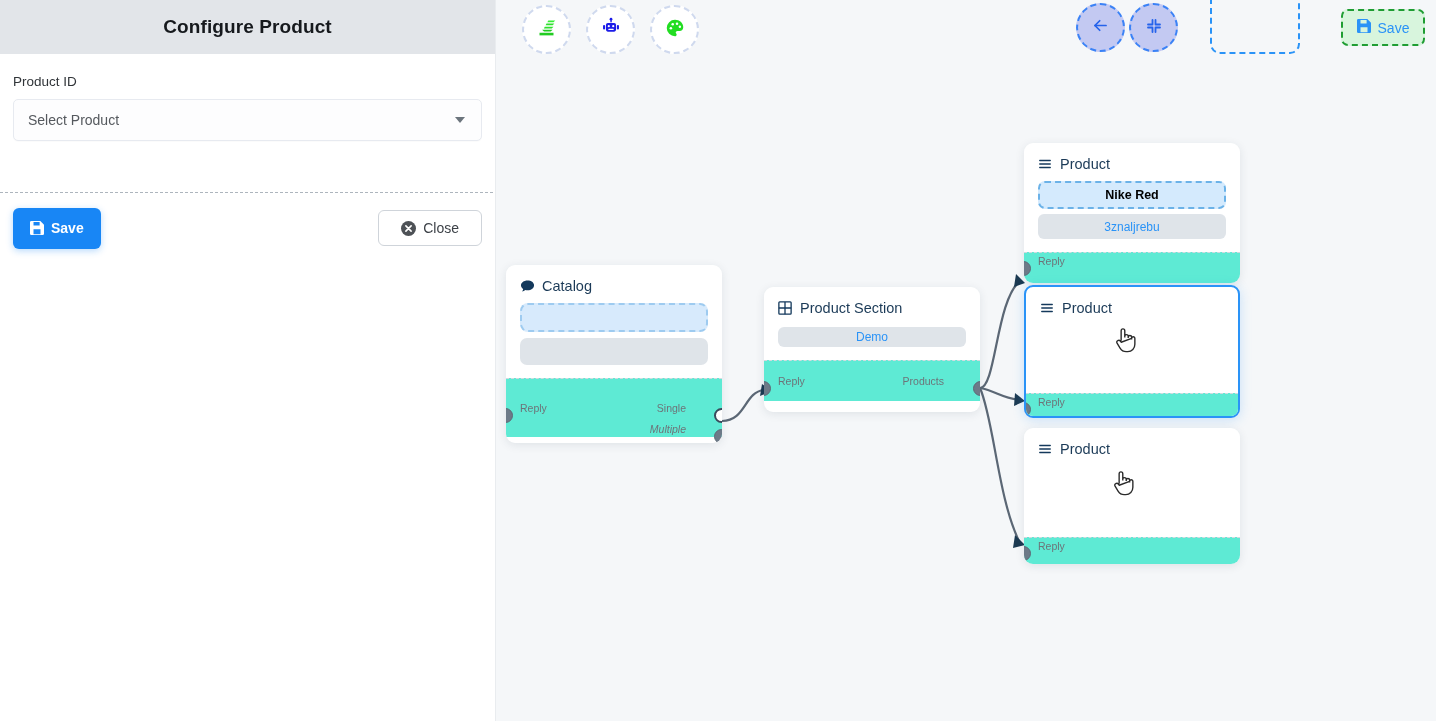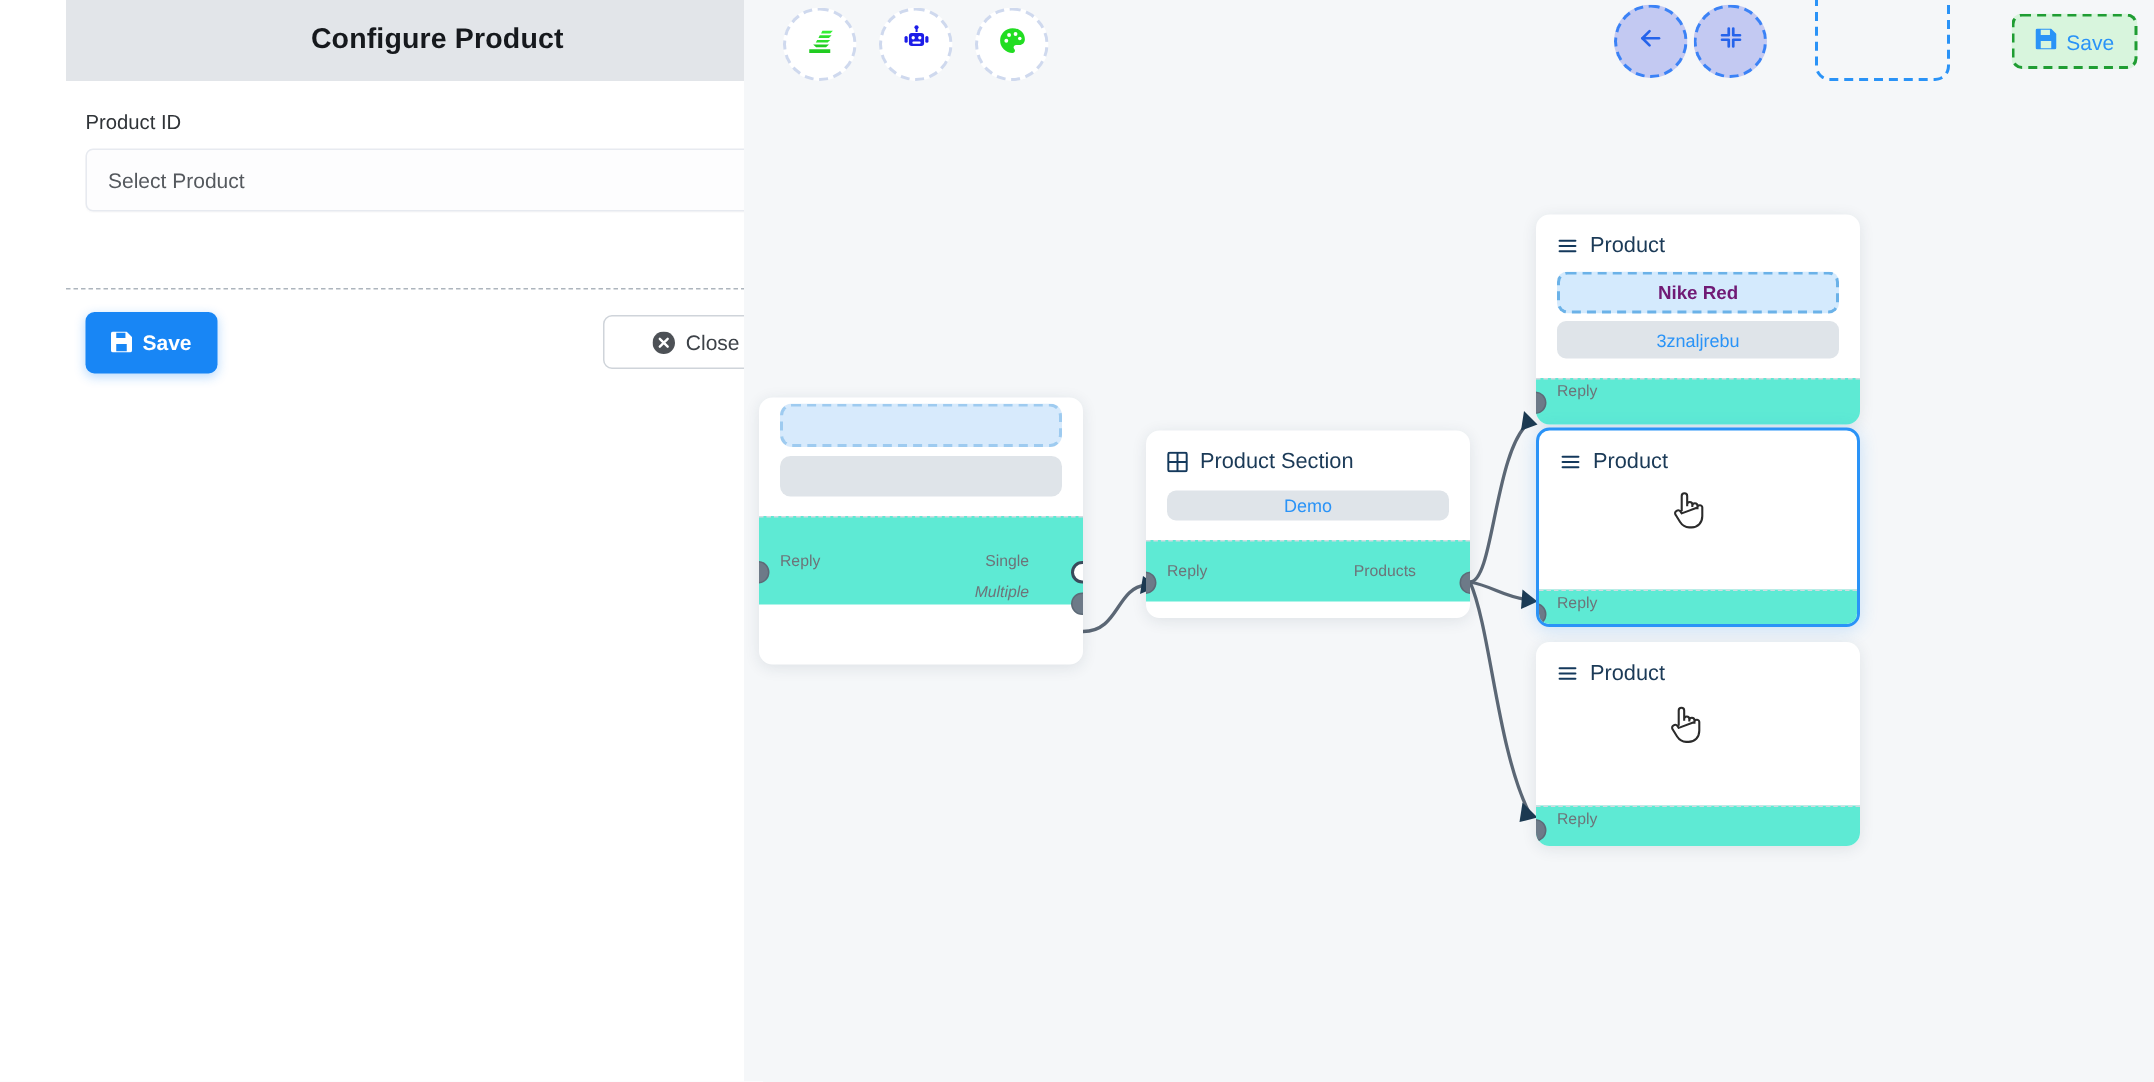--- a/index.html
+++ b/index.html
@@ -11,21 +11,20 @@
   }
   #root { position: relative; width: 1436px; height: 721px; }
 
   
   .left-panel {
     position: absolute; left: 0; top: 0;
     width: 496px; height: 721px;
     background: #ffffff;
     border-right: 1px solid #e9ecef;
     box-sizing: border-box;
-    margin-left: 44px;
   }
   .panel-header {
     height: 54px;
     background: #e2e5e9;
     display: flex; align-items: center; justify-content: center;
   }
   .panel-title {
     font-size: 19px; font-weight: bold; color: #16191d;
     letter-spacing: .1px;
   }
@@ -76,21 +75,21 @@
     border: none;
     padding: 0 17px;
     height: 41px;
     font-weight: bold;
     box-shadow: 0 2px 7px rgba(24,134,245,.30);
   }
   .btn-close {
     background: #ffffff;
     color: #3d4248;
     border: 1px solid #cfd4da;
-    padding: 0 32px;
+    padding: 0 22px;
     height: 36px;
     font-weight: 400;
   }
   .icon-floppy { width: 14px; height: 14px; display:block; }
   .icon-close-circle { width: 15px; height: 15px; display:block; }
 
   
   .canvas {
     position: absolute; left: 496px; top: 0;
     width: 940px; height: 721px;
@@ -177,21 +176,21 @@
   }
   .port-dot.hollow { background: #ffffff; border: 2px solid #3a4b5c; }
 
   .chip-dashed {
     background: #d4eafd;
     border: 2px dashed #6bb2e8;
     border-radius: 7px;
     height: 28px;
     display: flex; align-items: center; justify-content: center;
     font-size: 12.5px;
-    color: #701a75;
+    color: #000000;
     font-weight: bold;
     box-sizing: border-box;
   }
   .chip-grey {
     background: #dfe4e9;
     border-radius: 6px;
     height: 25px;
     margin-top: 5px;
     display: flex; align-items: center; justify-content: center;
     font-size: 12px;
@@ -345,20 +344,28 @@
     <div class="btn-save-green" style="left:845px; top:9px; width:84px; height:37px;">
       <span>
         <svg width="14" height="14" viewBox="0 0 16 16" fill="#2a93f7" aria-hidden="true">
           <path d="M1.5 0h10.3L16 4.2V14.5A1.5 1.5 0 0 1 14.5 16h-13A1.5 1.5 0 0 1 0 14.5v-13A1.5 1.5 0 0 1 1.5 0zM4 1v4h7V1H4zM4 9.5v5.5h8V9.5H4z"></path>
         </svg>
       </span>
       <span>Save</span>
     </div>
 
     <div class="node" style="left:10px; top:265px; width:216px; height:178px;">
+      <div class="node-head">
+        <span class="nh-icon">
+          <svg width="15" height="15" viewBox="0 0 16 16" fill="#14395c" aria-hidden="true">
+            <path d="M8 1.5c-4 0-7 2.3-7 5.2 0 1.6.9 3 2.4 4-.1.9-.5 1.8-1.2 2.6 1.4-.2 2.6-.8 3.4-1.5.7.2 1.5.3 2.4.3 4 0 7-2.3 7-5.4S12 1.5 8 1.5z"></path>
+          </svg>
+        </span>
+        <span>Catalog</span>
+      </div>
       <div class="node-body">
         <div class="chip-blank-blue"></div>
         <div class="chip-blank-grey"></div>
       </div>
       <div class="node-foot" style="height:58px;">
         <span class="port-dot" style="left:-8px; top:29px;"></span>
         <span class="port-label" style="left:14px; top:29px;">Reply</span>
 
         <span class="port-label" style="right:36px; top:29px;">Single</span>
         <span class="port-dot hollow" style="right:-7px; top:29px;"></span>

